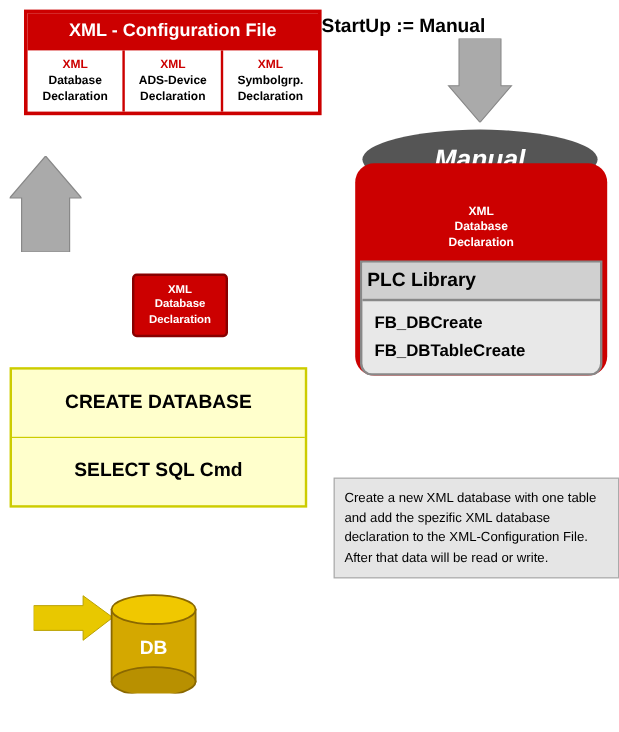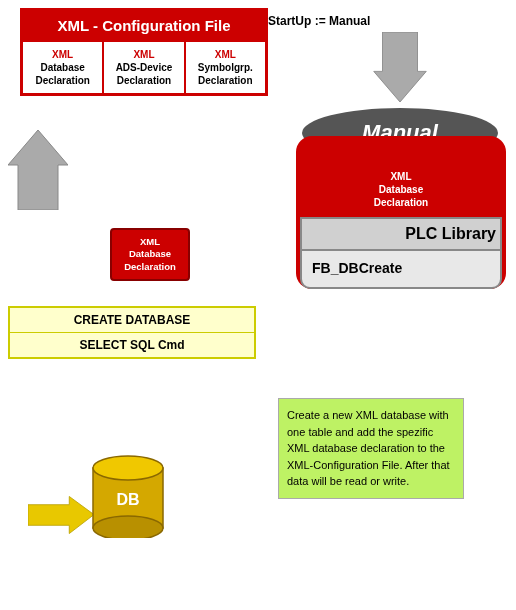--- a/index.html
+++ b/index.html
@@ -48,21 +48,21 @@
       color: #cc0000;
       font-size: 10px;
       font-weight: bold;
     }
 
     
     .startup-label {
       position: absolute;
       top: 14px;
       left: 268px;
-      font-size: 12px;
+      font-size: 16px;
       font-weight: bold;
       color: #000;
     }
 
     
     .big-arrow-down {
       position: absolute;
       top: 32px;
       left: 370px;
       width: 60px;
@@ -111,21 +111,21 @@
 
     
     .plc-library-box {
       background: #e8e8e8;
       border: 2px solid #888;
       margin: 0 4px;
       border-radius: 0 0 10px 10px;
     }
     .plc-library-header {
       background: #d0d0d0;
-      text-align: right;
+      text-align: left;
       font-size: 16px;
       font-weight: bold;
       padding: 6px 4px;
       border-bottom: 2px solid #888;
     }
     .plc-library-items {
       padding: 6px 10px;
       font-size: 14px;
       line-height: 1.7;
       font-weight: bold;
@@ -161,47 +161,47 @@
     .sql-commands-box {
       position: absolute;
       top: 306px;
       left: 8px;
       width: 248px;
       background: #ffffcc;
       border: 2px solid #cccc00;
     }
     .sql-row {
       border-bottom: 1px solid #cccc00;
-      padding: 5px 10px;
-      font-size: 12px;
+      padding: 19px 10px;
+      font-size: 16px;
       font-weight: bold;
       text-align: center;
     }
     .sql-row:last-child { border-bottom: none; }
 
     
     .db-area {
       position: absolute;
-      top: 448px;
+      top: 488px;
       left: 88px;
       width: 80px;
       height: 90px;
       display: flex;
       flex-direction: column;
       align-items: center;
       text-align: right;
     }
 
     
     .description-box {
       position: absolute;
       top: 398px;
       left: 278px;
-      width: 186px;
-      background: #bef264;
+      width: 238px;
+      background: #e5e5e5;
       border: 1px solid #aaa;
       padding: 8px;
       font-size: 11px;
       line-height: 1.5;
     }
 
     
     .yellow-arrow-right {
       position: absolute;
       top: 490px;
@@ -244,20 +244,21 @@
 <div class="red-container">
   <div class="red-container-inner-label">
     <span>XML</span><br>
     <span>Database</span><br>
     <span>Declaration</span>
   </div>
   <div class="plc-library-box">
     <div class="plc-library-header">PLC Library</div>
     <div class="plc-library-items">
       <div>FB_DBCreate</div>
+      <div>FB_DBTableCreate</div>
     </div>
   </div>
 </div>
 
 <svg class="big-arrow-up" viewBox="0 0 60 80">
   <polygon points="30,0 60,35 50,35 50,80 10,80 10,35 0,35" fill="#aaaaaa" stroke="#888888" stroke-width="1"></polygon>
 </svg>
 
 <div class="xml-db-small">
   <span>XML</span><br>

